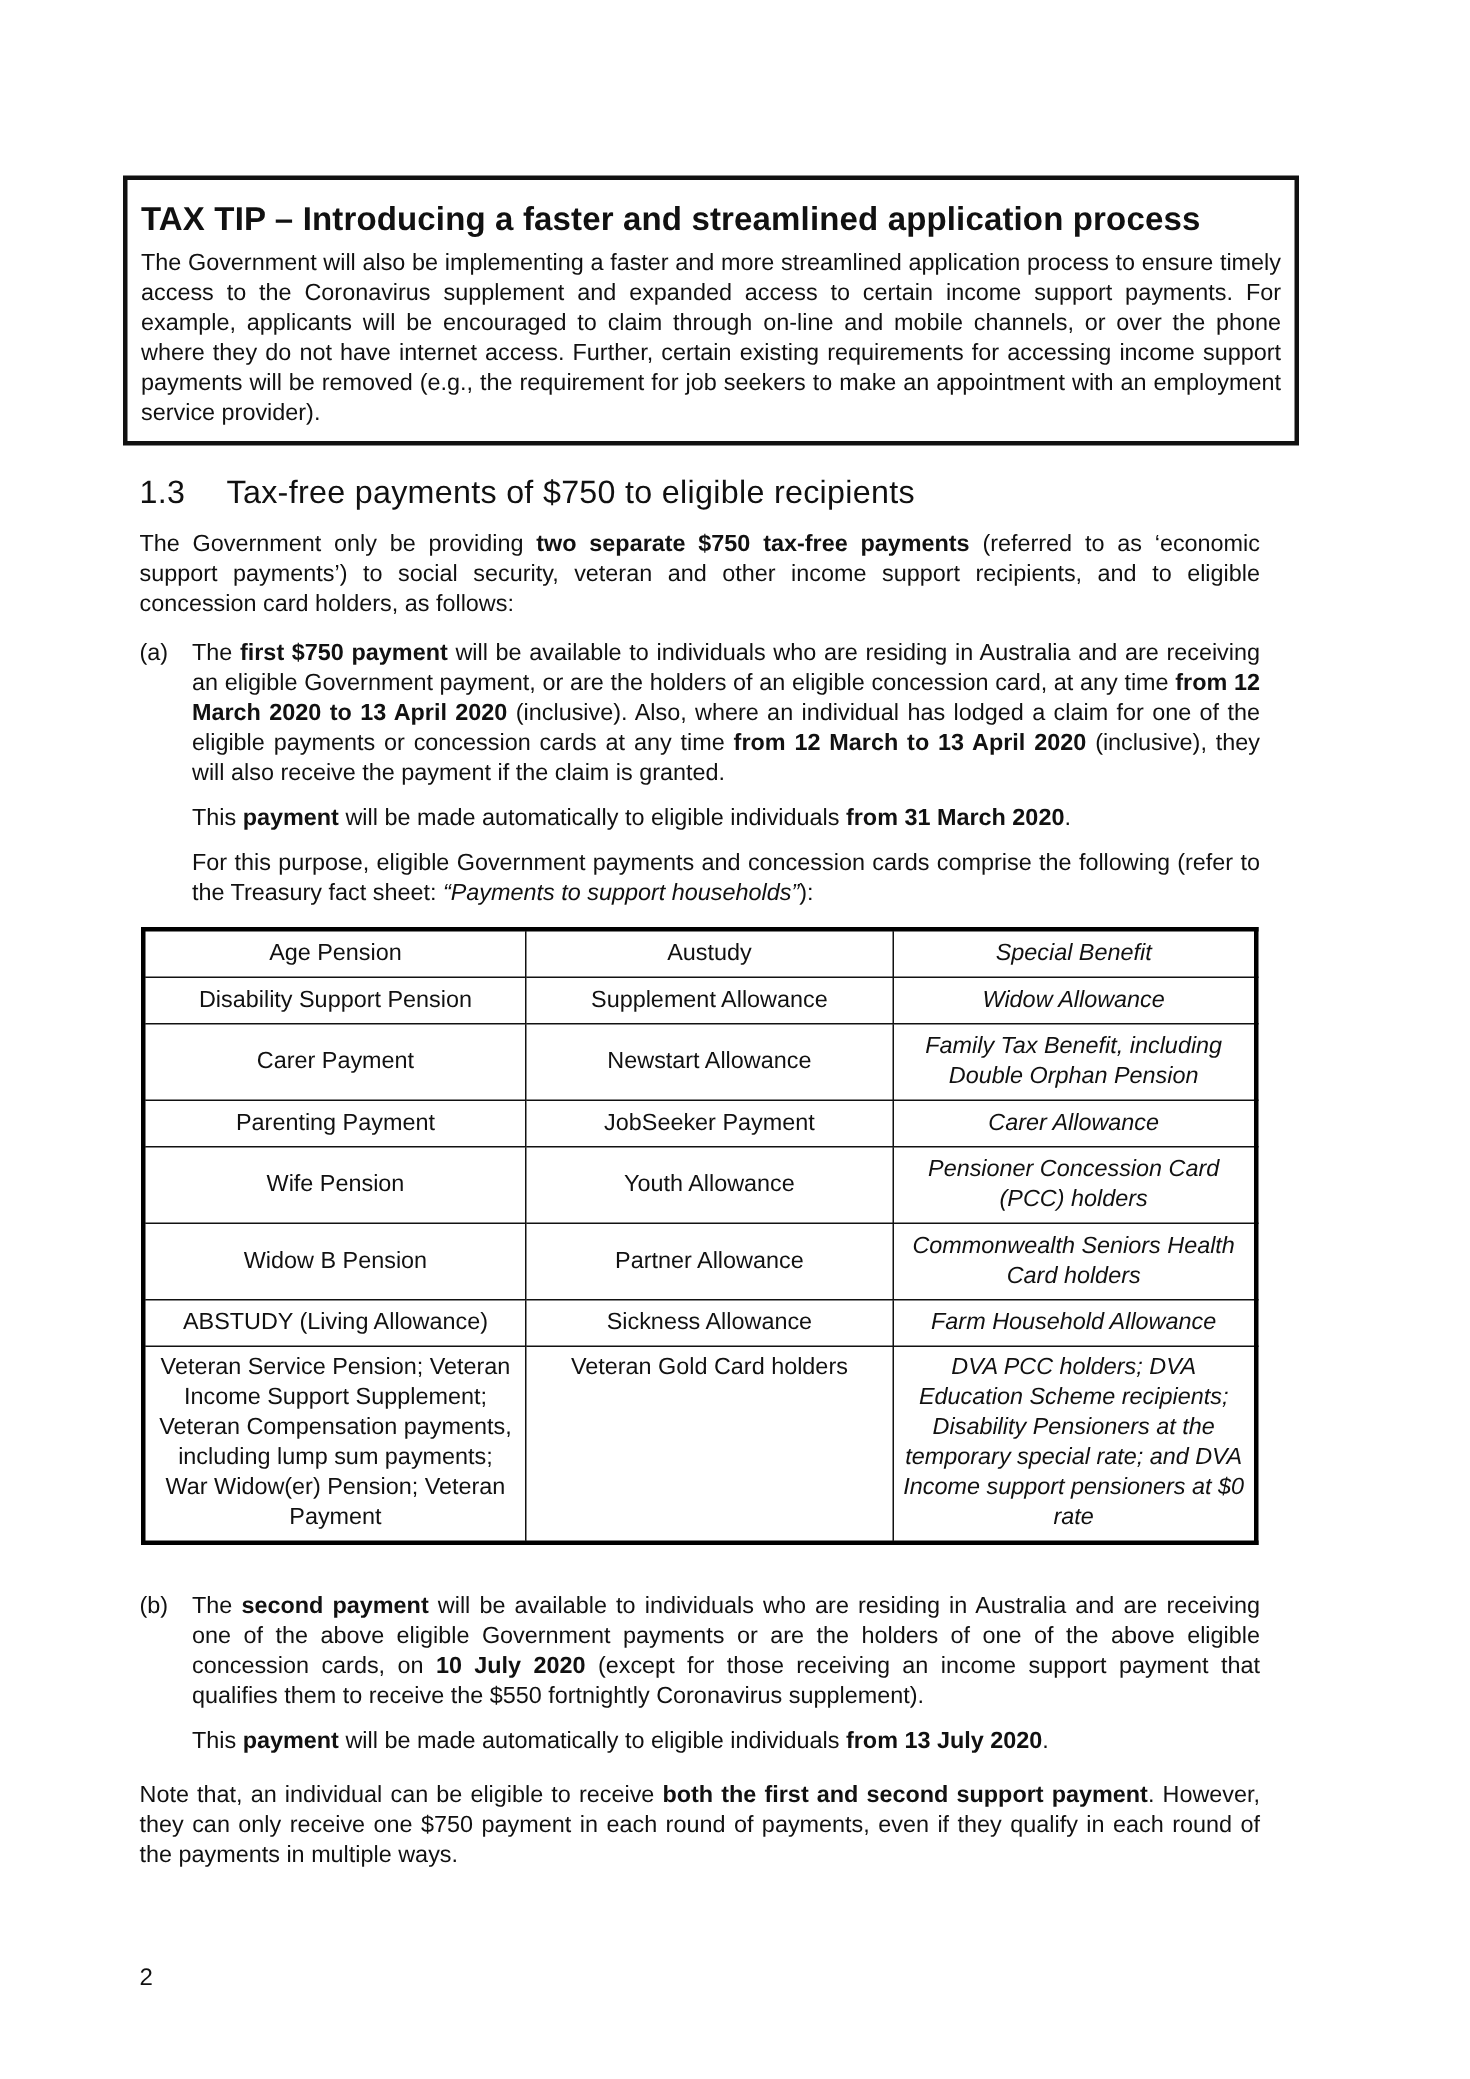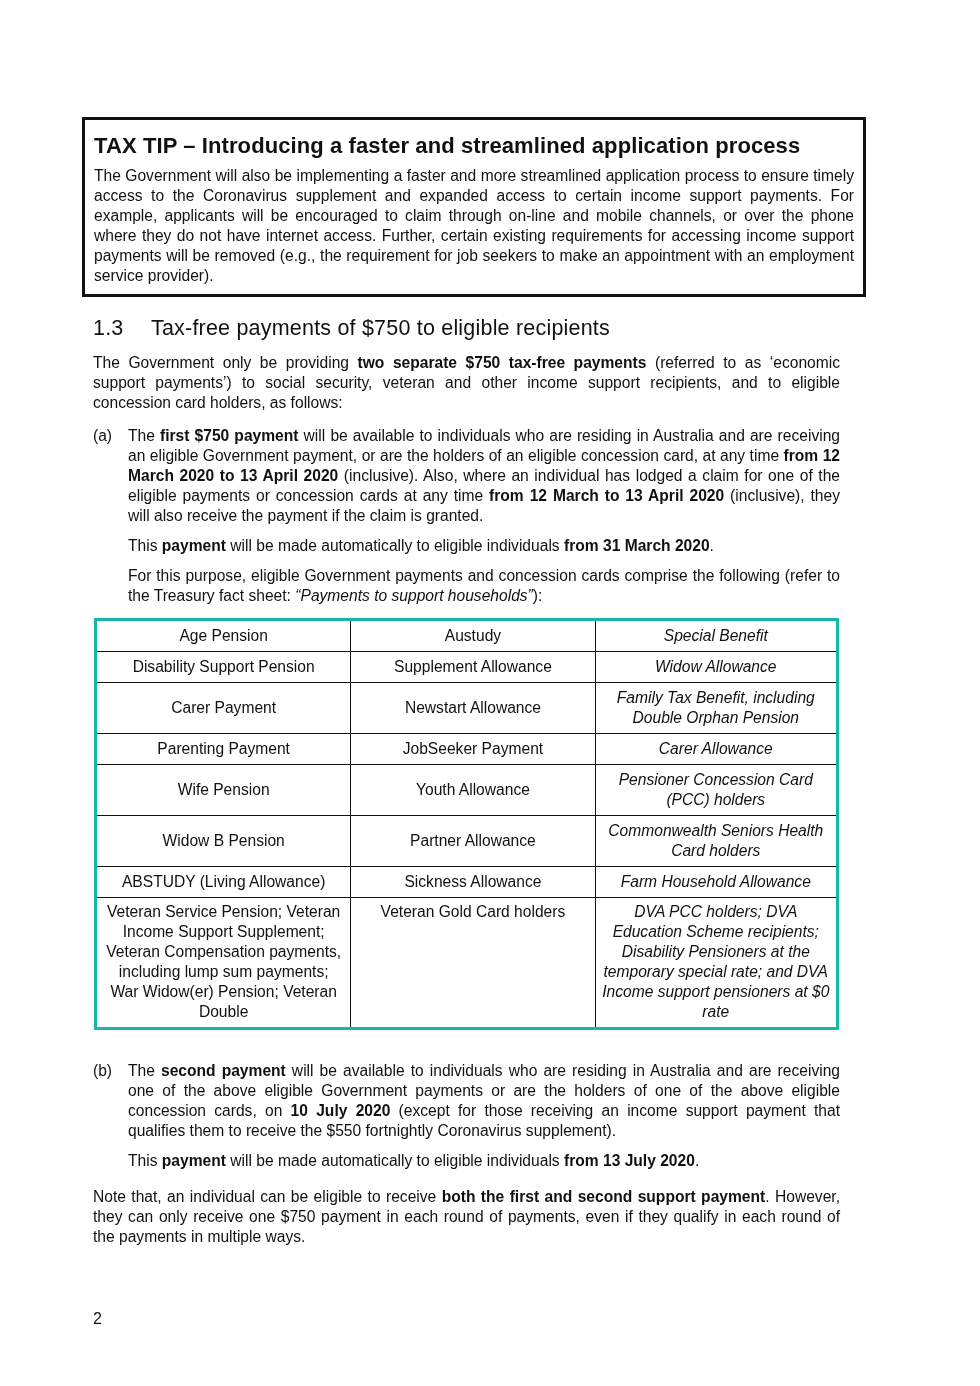--- a/index.html
+++ b/index.html
@@ -34,21 +34,21 @@
     .list-item { position: absolute; left: 93px; width: 747px; }
     .list-item .marker { position: absolute; left: 0; top: 0; }
     .list-item .content { margin-left: 35px; text-align: justify; }
     .list-item .sub { margin-left: 35px; text-align: justify; margin-top: 10px; }
     .item-a { top: 426px; }
     .item-b { top: 1061px; }
     .p-note { top: 1187px; }
 
     table.payments {
       position: absolute; left: 94px; top: 618px; width: 745px;
-      border-collapse: collapse; border: 3px solid #14b8a6;
+      border-collapse: collapse; border: 3px solid #000000;
       font-size: 15.6px; line-height: 20px;
     }
     table.payments td {
       border: 1.5px solid #111111; text-align: center; vertical-align: middle;
       padding: 5px 6px;
     }
     table.payments td.c1 { width: 242px; }
     table.payments td.c2 { width: 232px; }
     table.payments td.c3 { width: 229px; font-style: italic; }
     table.payments tr.tall td { vertical-align: top; padding-top: 4px; padding-bottom: 5px; }
@@ -109,21 +109,21 @@
         <td class="c1">Widow B Pension</td>
         <td class="c2">Partner Allowance</td>
         <td class="c3">Commonwealth Seniors Health Card holders</td>
       </tr>
       <tr>
         <td class="c1">ABSTUDY (Living Allowance)</td>
         <td class="c2">Sickness Allowance</td>
         <td class="c3">Farm Household Allowance</td>
       </tr>
       <tr class="tall">
-        <td class="c1">Veteran Service Pension; Veteran Income Support Supplement; Veteran Compensation payments, including lump sum payments; War Widow(er) Pension; Veteran Double</td>
+        <td class="c1">Veteran Service Pension; Veteran Income Support Supplement; Veteran Compensation payments, including lump sum payments; War Widow(er) Pension; Veteran Payment</td>
         <td class="c2">Veteran Gold Card holders</td>
         <td class="c3">DVA PCC holders; DVA Education Scheme recipients; Disability Pensioners at the temporary special rate; and DVA Income support pensioners at $0 rate</td>
       </tr>
     </tbody>
   </table>
 
   <div class="list-item item-b">
     <span class="marker">(b)</span>
     <div class="content"><span>The </span><b>second payment</b><span> will be available to individuals who are residing in Australia and are receiving one of the above eligible Government payments or are the holders of one of the above eligible concession cards, on </span><b>10 July 2020</b><span> (except for those receiving an income support payment that qualifies them to receive the $550 fortnightly Coronavirus supplement).</span></div>
     <div class="sub"><span>This </span><b>payment</b><span> will be made automatically to eligible individuals </span><b>from 13 July 2020</b><span>.</span></div>

